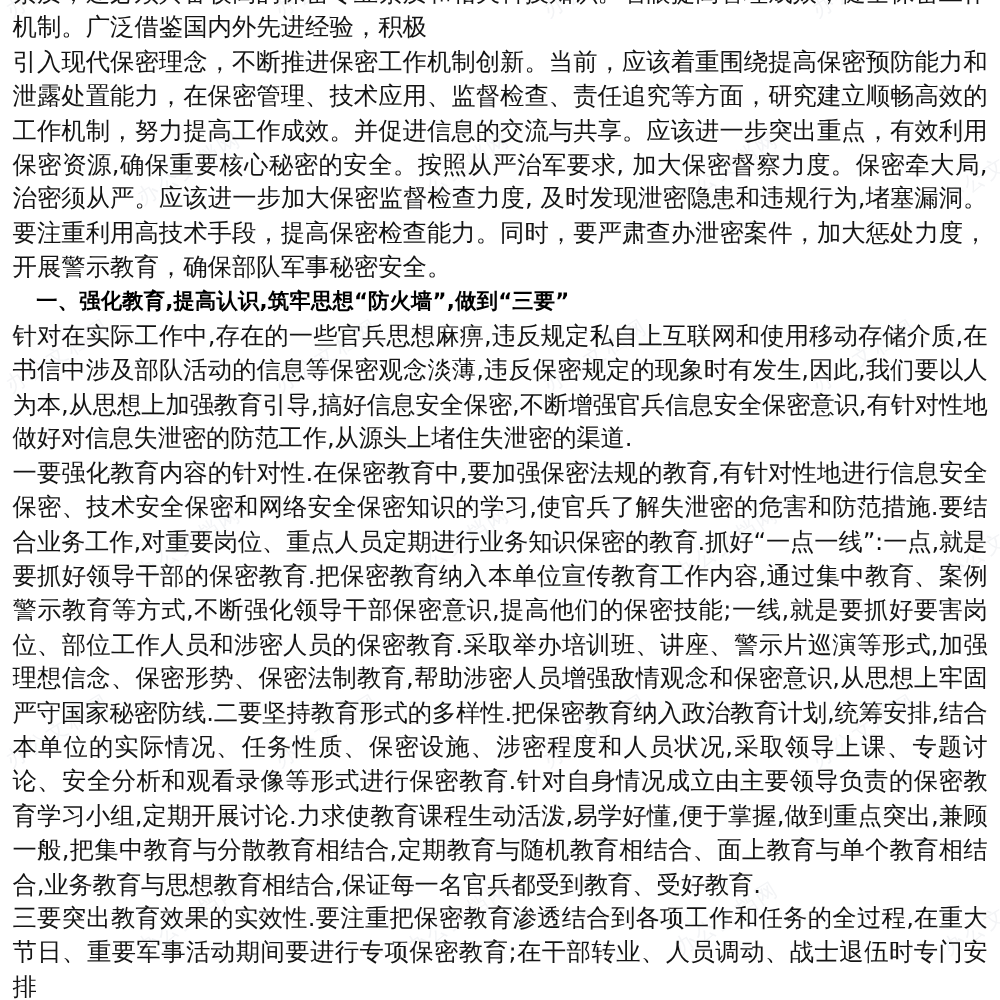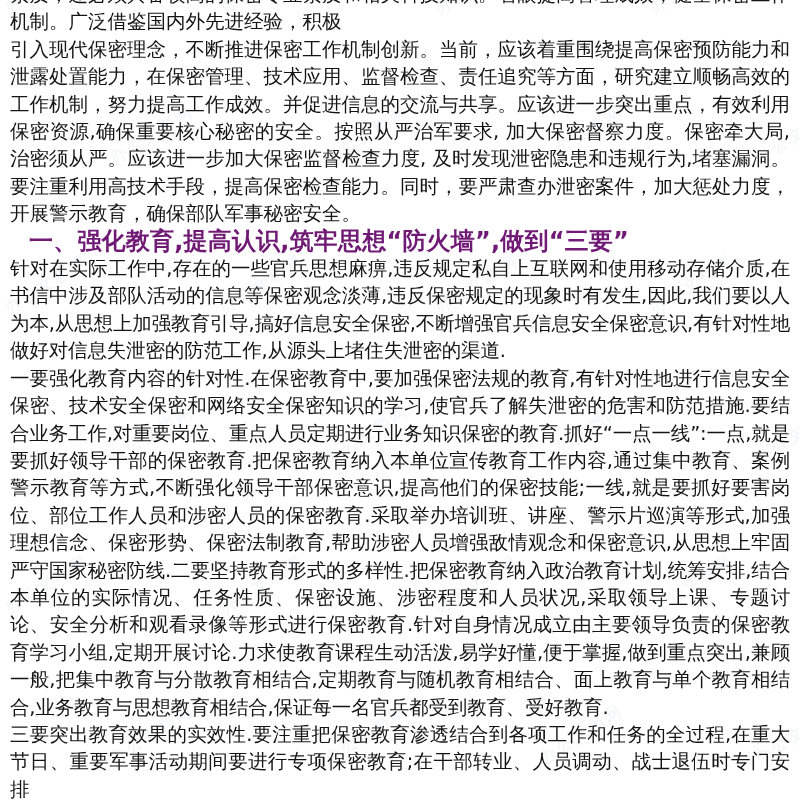--- a/index.html
+++ b/index.html
@@ -64,26 +64,26 @@
     -webkit-font-smoothing: none;
   }
 
   p.para.first-clipped {
     margin-top: -19px; 
   }
 
   p.heading {
     margin: 0;
     padding: 0;
-    font-size: 24px;
+    font-size: 17px;
     line-height: 27.4px;
     font-weight: bold;
     letter-spacing: 0.2px;
     text-indent: 19px;
-    color: #701a75;
+    color: #000000;
     word-break: break-all;
   }
 
   
   .tight { letter-spacing: -0.15px; }
 </style>
 </head>
 <body>
 
 <div id="page">

